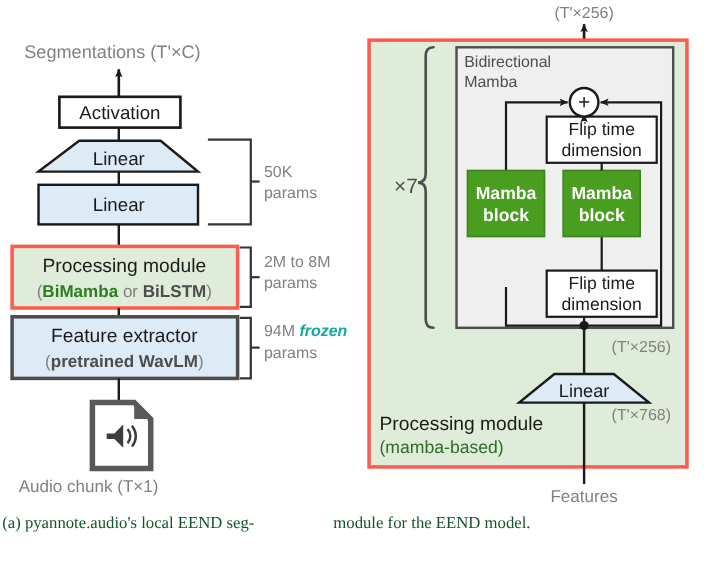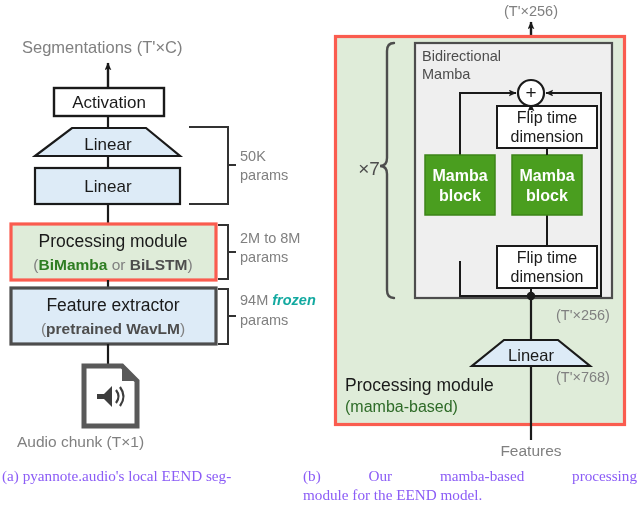--- a/index.html
+++ b/index.html
@@ -1,21 +1,21 @@
 <!DOCTYPE html>
 <html><head>
 <meta charset="utf-8">
 <style>
   html,body{margin:0;padding:0;background:#ffffff;}
   body{width:640px;height:515px;position:relative;overflow:hidden;
        font-family:"Liberation Sans",sans-serif;}
   .fig{position:absolute;left:0;top:0;width:640px;height:515px;}
   svg{position:absolute;left:0;top:0;}
   .cap{position:absolute;font-family:"Liberation Serif",serif;font-size:15.2px;
-       color:#8b5cf6;line-height:19px;}
+       color:#14532d;line-height:19px;}
   #cap-a{left:2px;top:466px;width:300px;}
   #cap-b{left:303px;top:466px;width:334px;text-align:justify;}
   #cap-b .l1{display:block;text-align:justify;text-align-last:justify;}
 </style>
 </head>
 <body>
 
 <div class="fig">
 
 <svg width="640" height="515">
@@ -159,17 +159,16 @@
   <text x="345" y="412" font-family="Liberation Sans, sans-serif" font-size="16" fill="#2e6b28">(mamba-based)</text>
 
   <text x="531" y="456" text-anchor="middle" font-family="Liberation Sans, sans-serif" font-size="15.5" fill="#808080">Features</text>
 </svg>
 
 <div class="cap" id="cap-a">
   <span>(a) pyannote.audio's local EEND seg-</span><br>
 </div>
 
 <div class="cap" id="cap-b">
-  <span class="l1">(b)   Our   mamba-based   processing</span>
   <span>module for the EEND model.</span>
 </div>
 
 </div>
 
 </body></html>

